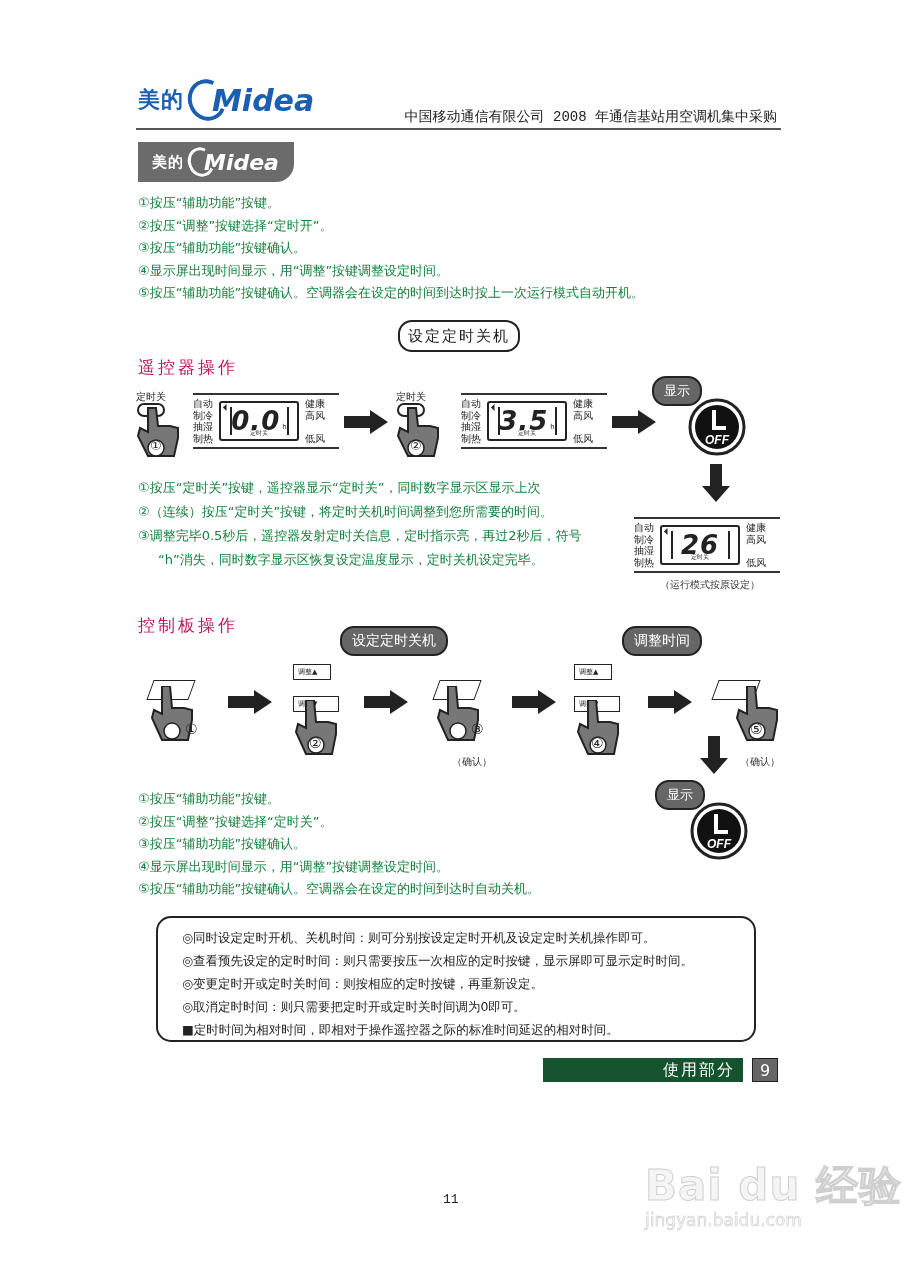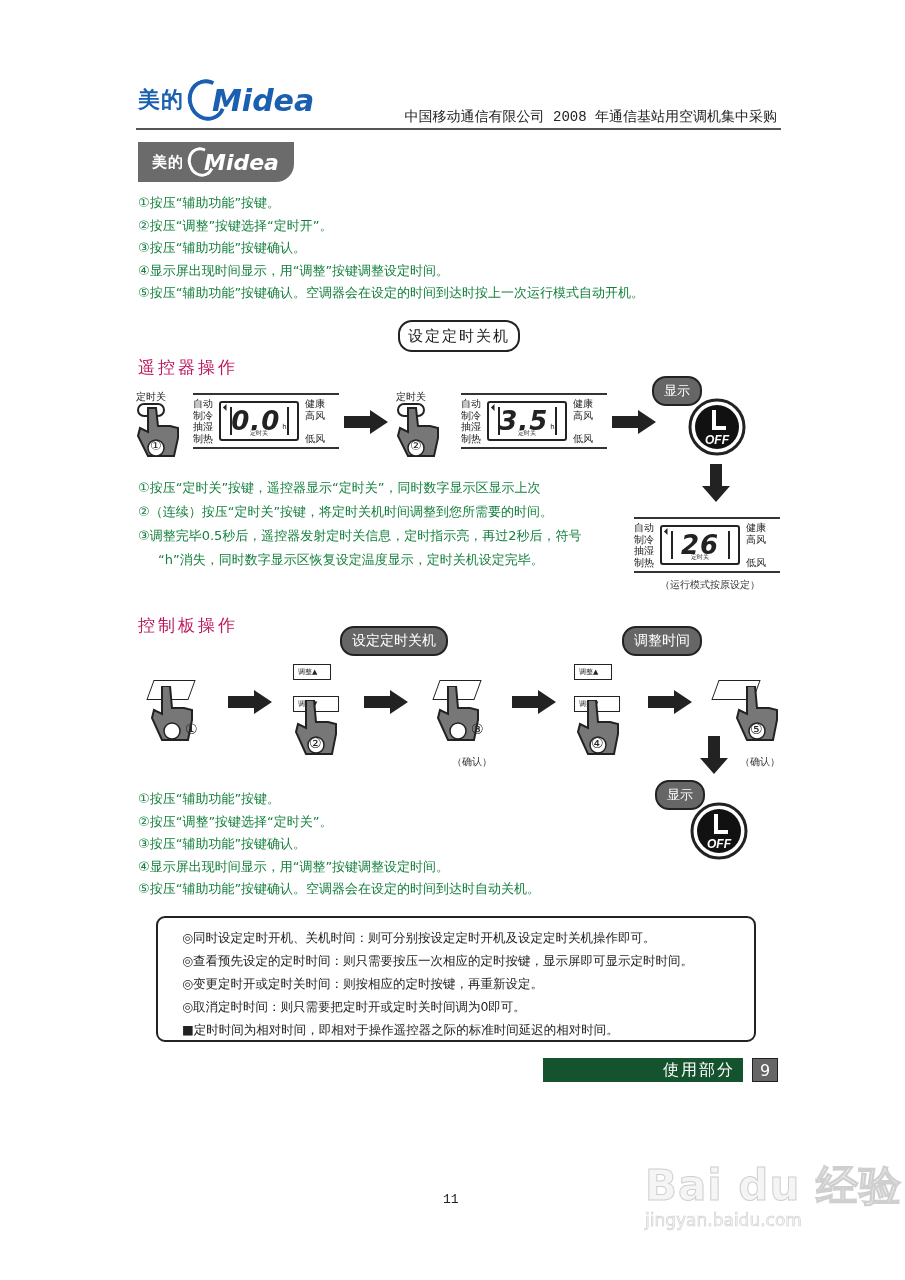--- a/index.html
+++ b/index.html
@@ -28,21 +28,21 @@
   .lcd .screen{border:2px solid #222;border-radius:3px;height:36px;margin:0 6px;position:relative;display:flex;align-items:center;justify-content:center;}
   .lcd .digits{font-size:26px;font-style:italic;font-weight:bold;letter-spacing:1px;}
   .lcd .sub{position:absolute;bottom:1px;left:0;right:0;text-align:center;font-size:6px;}
   .lcd .bar{position:absolute;top:4px;bottom:4px;width:2px;background:#222;}
   .lcd .tri{position:absolute;left:3px;top:2px;width:0;height:0;border-left:5px solid #222;border-right:0;border-top:5px solid transparent;transform:rotate(45deg);}
   
   .hand{width:46px;height:60px;}
   .arrow{width:44px;height:24px;}
   .officon{width:58px;height:58px;}
   .bubble{background:#666;color:#fff;font-size:13px;padding:4px 10px;border-radius:14px;border:2px solid #222;}
-  .note-box{left:156px;top:916px;width:600px;height:126px;border:2px solid #222;border-radius:9px;box-sizing:border-box;padding:8px 0 0 24px;font-size:12.5px;line-height:23px;}
+  .note-box{left:156px;top:916px;width:600px;height:126px;border:2px solid #222;border-radius:15px;box-sizing:border-box;padding:8px 0 0 24px;font-size:12.5px;line-height:23px;}
   .footer-bar{left:543px;top:1058px;width:200px;height:24px;background:#14532d;color:#fff;font-size:16px;display:flex;align-items:center;justify-content:flex-end;padding-right:8px;box-sizing:border-box;letter-spacing:2px;}
   .footer-num{left:752px;top:1058px;width:26px;height:24px;background:#666;border:1px solid #222;box-sizing:border-box;color:#fff;font-size:16px;display:flex;align-items:center;justify-content:center;}
   .page-num{left:443px;top:1192px;font-size:13px;text-align:right;}
   .watermark{left:645px;top:1158px;color:#e4e4e4;}
   .wm-big{font-size:42px;font-weight:bold;letter-spacing:1px;-webkit-text-stroke:1px #cfcfcf;color:#f5f5f5;}
   .wm-small{font-size:17px;-webkit-text-stroke:0.6px #cfcfcf;color:#f5f5f5;margin-top:-4px;}
   .caption{font-size:10px;color:#333;}
   .panel-btn{font-size:7px;border:1.5px solid #222;background:#fff;height:16px;display:flex;align-items:center;padding-left:4px;box-sizing:border-box;}
 </style>
 </head>

